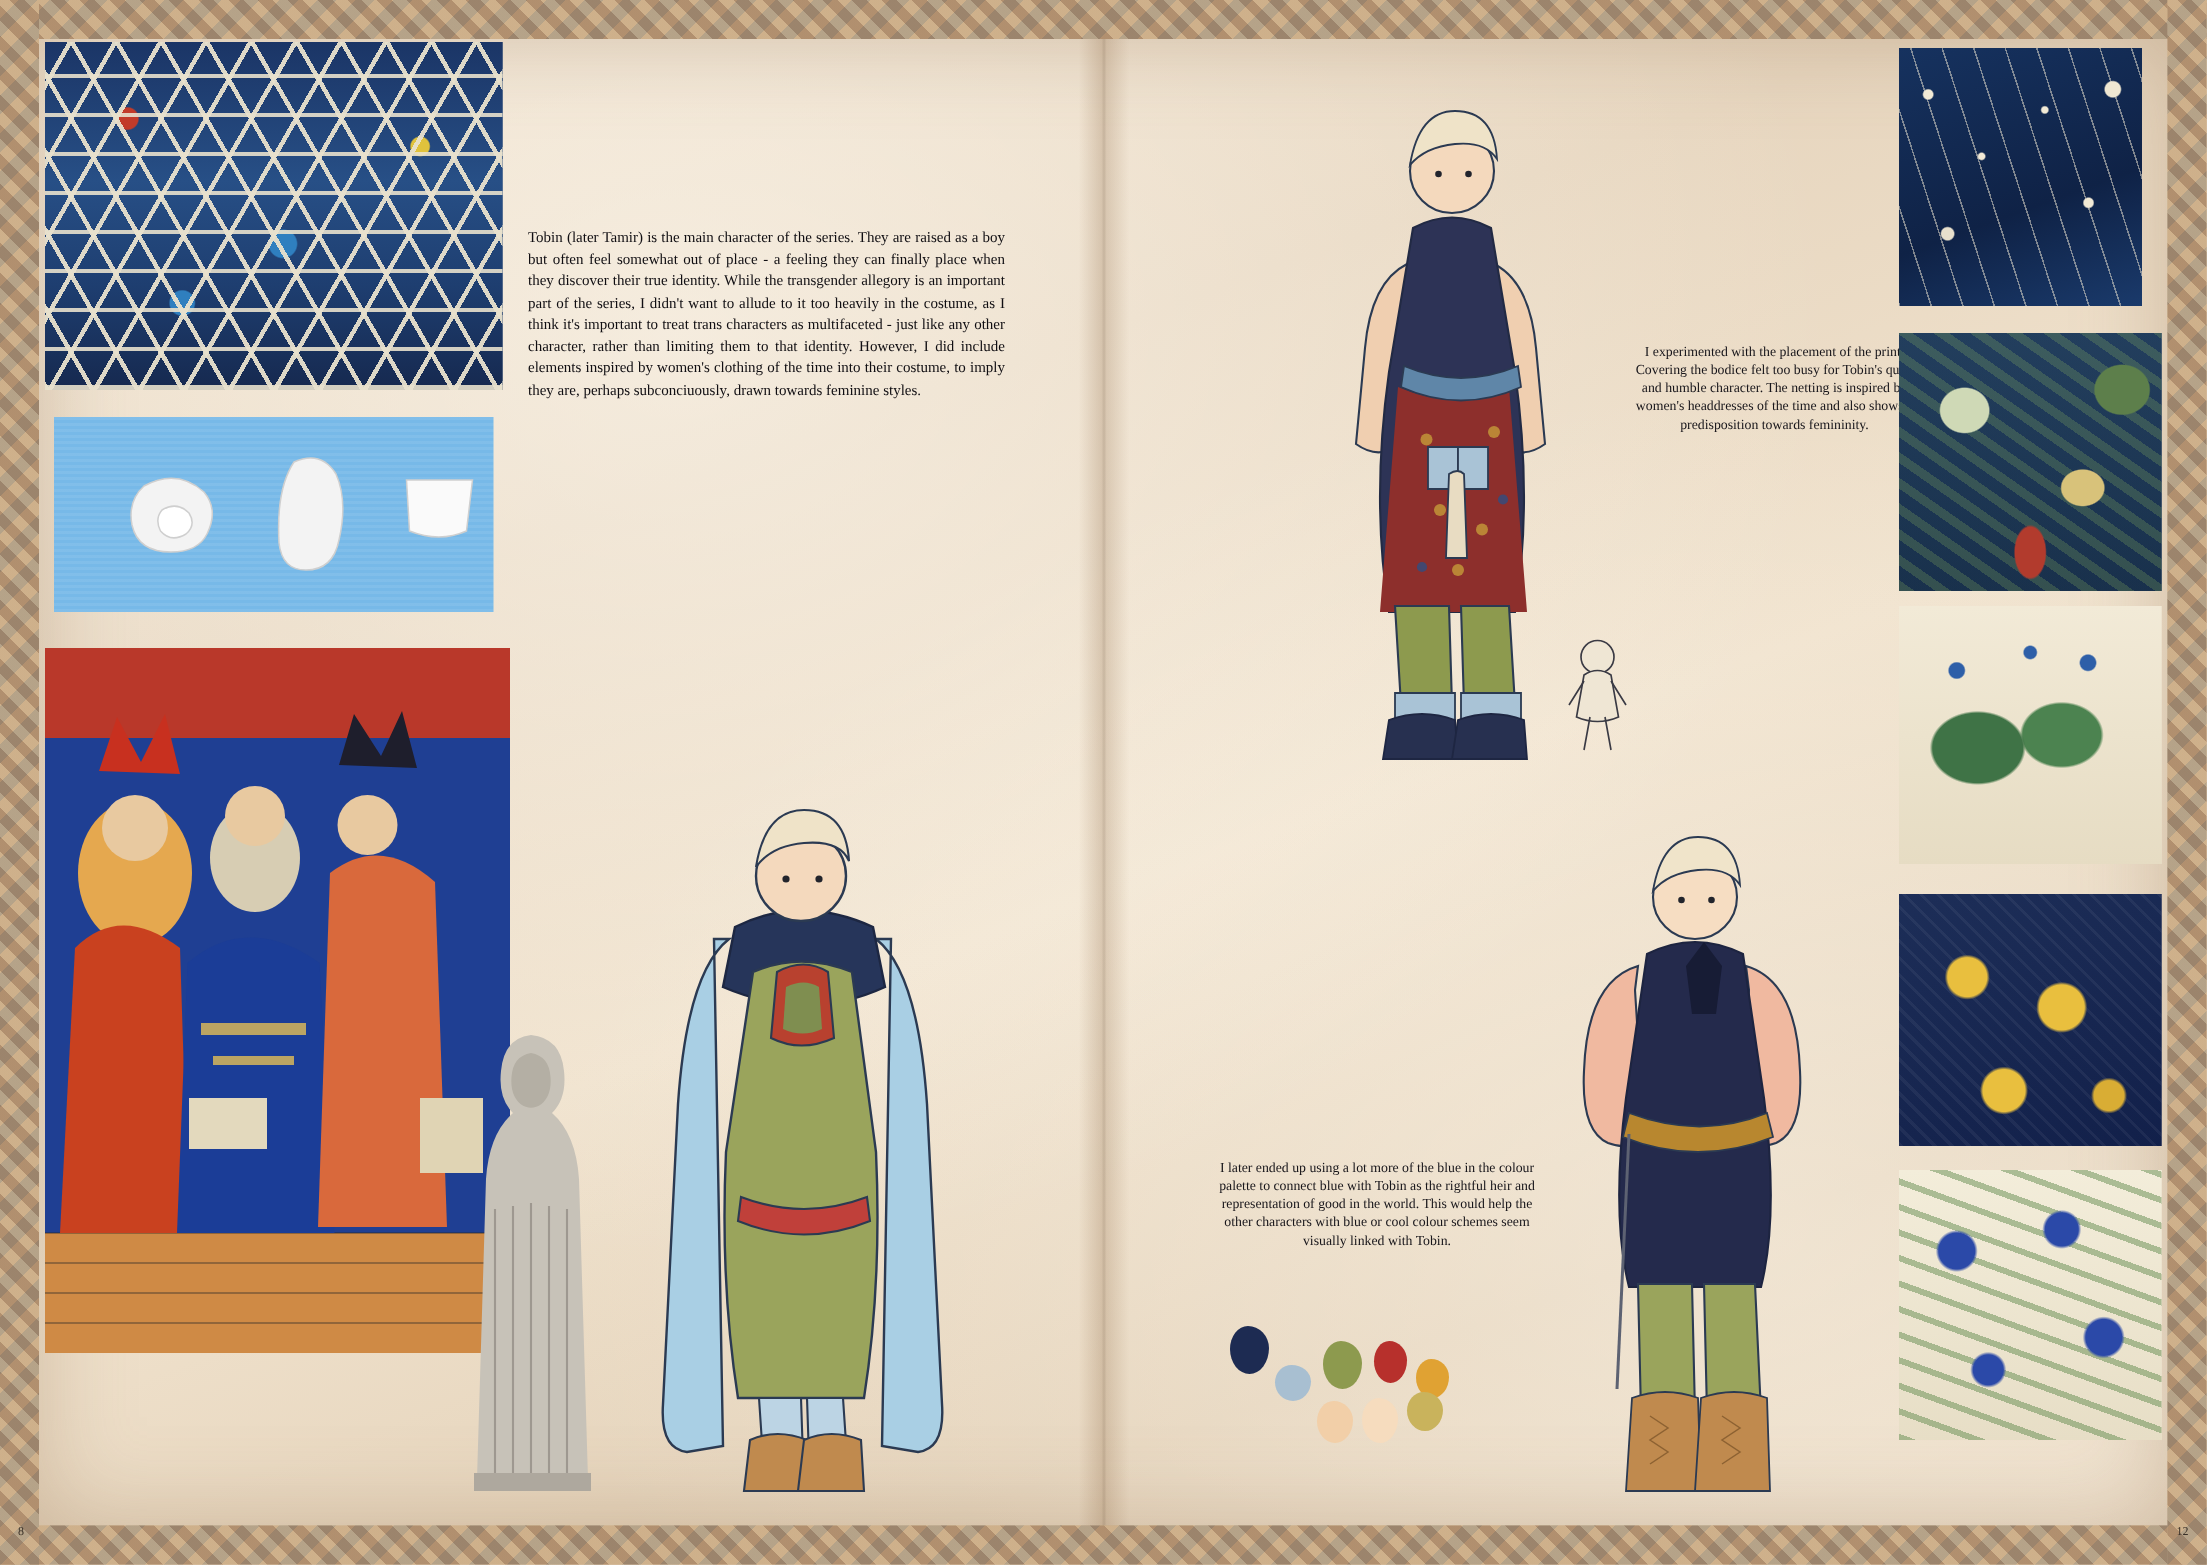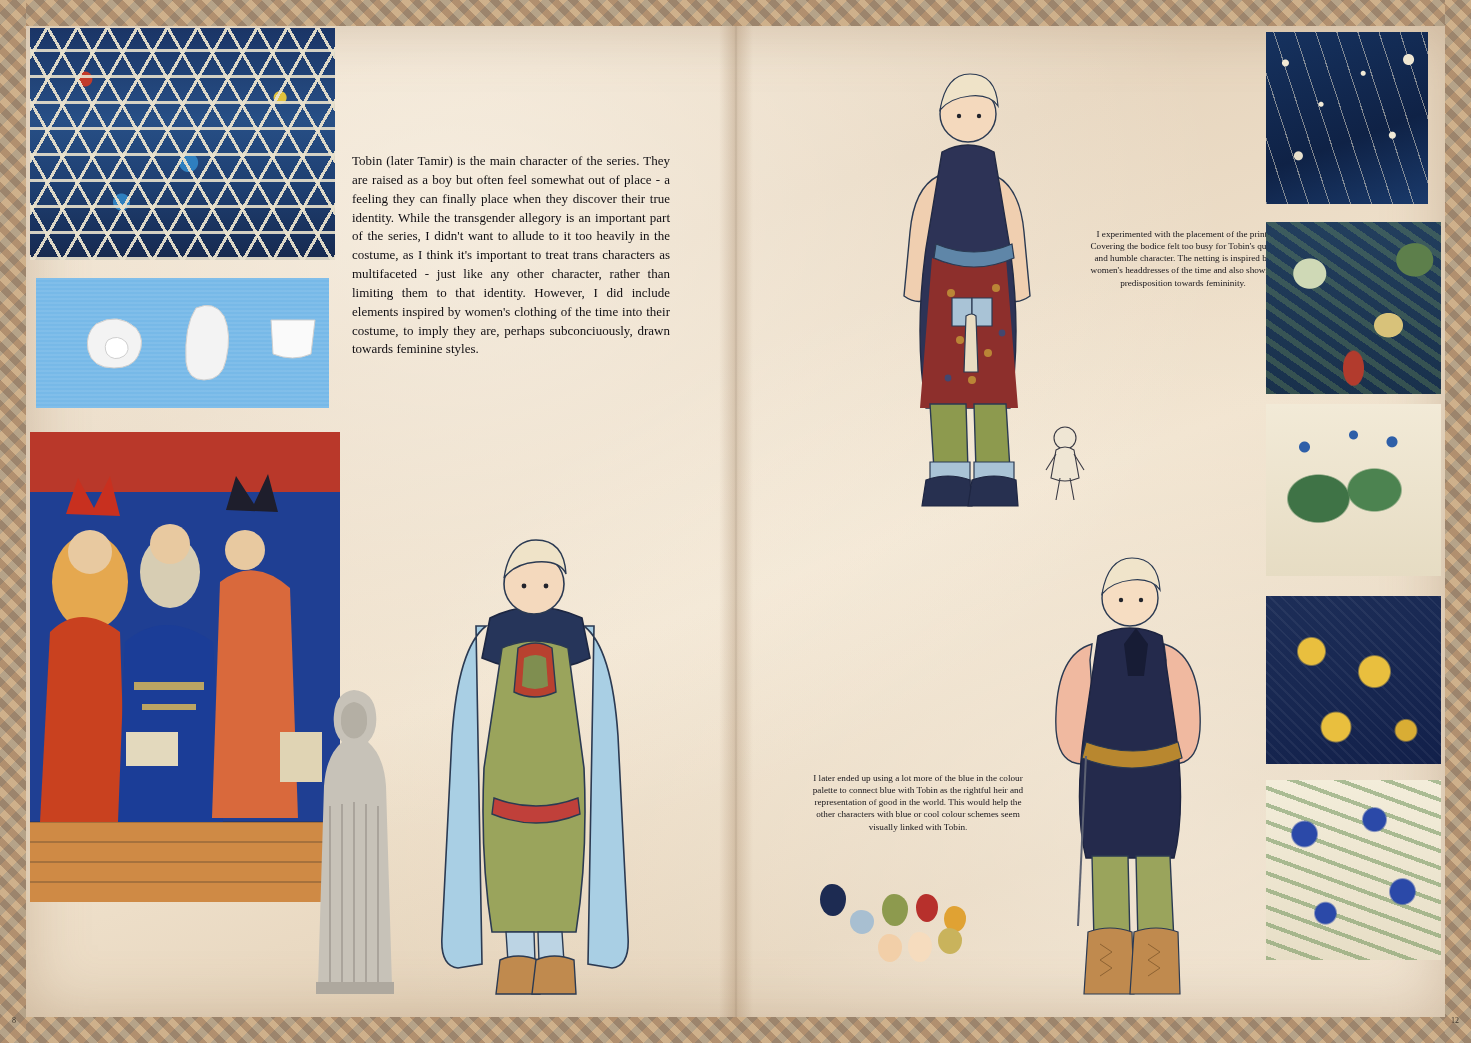--- a/index.html
+++ b/index.html
@@ -40,21 +40,21 @@
     background:linear-gradient(90deg,rgba(160,125,90,0),rgba(150,115,80,.28) 45%,rgba(120,90,60,.35) 50%,rgba(150,115,80,.25) 55%,rgba(160,125,90,0));
     pointer-events:none;
   }
 
   .img-box{position:absolute;overflow:hidden;}
   .cap{
     position:absolute;font-size:9.2px;line-height:1.32;color:#17151a;
     text-align:center;font-family:"Liberation Serif",serif;
   }
   .body-text{
-    position:absolute;font-size:13px;line-height:1.45;color:#100e12;
+    position:absolute;font-size:10px;line-height:1.45;color:#100e12;
     text-align:justify;font-family:"Liberation Serif",serif;
   }
   .folio{position:absolute;font-size:8px;color:#3a3128;}
 
   .title{
     position:absolute;font-family:"DejaVu Serif",serif;font-weight:bold;
     font-size:52px;color:#14121a;letter-spacing:1px;
   }
 
   

